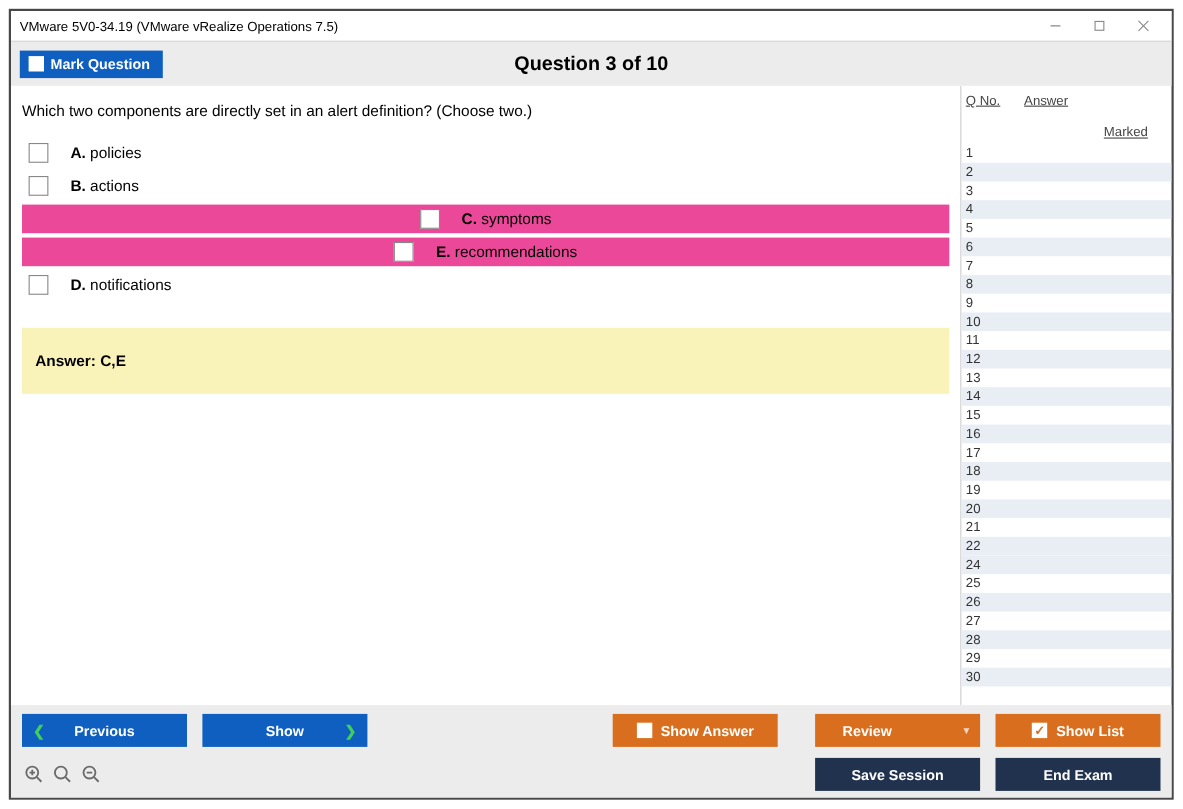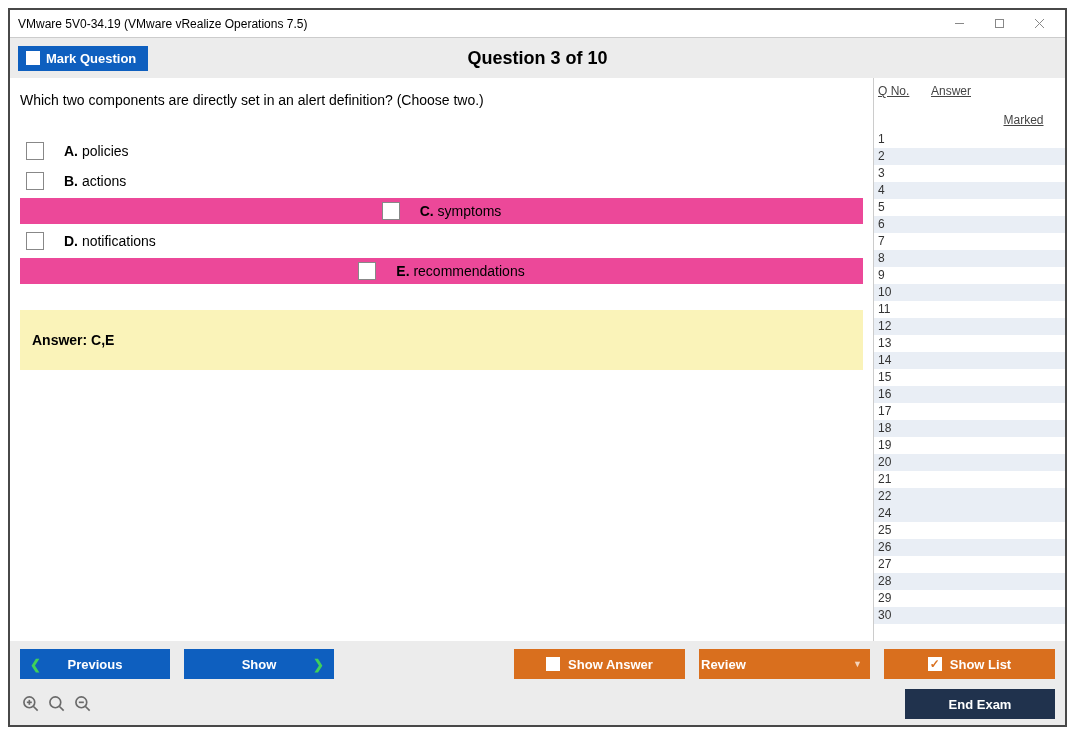--- a/index.html
+++ b/index.html
@@ -71,21 +71,21 @@
     flex: 1;
     display: flex;
     overflow: hidden;
   }
   .qpanel {
     flex: 1;
     padding: 14px 10px 10px 10px;
     font-size: 14px;
     overflow: auto;
   }
-  .qtext { margin-bottom: 30px; }
+  .qtext { margin-bottom: 18px; }
   .options { }
   .opt {
     display: flex;
     align-items: center;
     gap: 20px;
     padding: 4px 6px;
     margin-bottom: 4px;
     font-size: 14px;
   }
   .opt.correct { background: #ec4899; justify-content: center; }
@@ -155,35 +155,35 @@
     font-weight: bold;
     font-size: 13px;
     display: flex;
     align-items: center;
     justify-content: center;
     cursor: pointer;
     gap: 8px;
     padding: 0 8px;
   }
   .btn-blue { background: #0e5fbf; width: 150px; position: relative;}
-  .btn-orange { background: #d96f1e; width: 171px; }
+  .btn-orange { background: #d96f1e; width: 150px; }
   .btn-dark { background: #20324d; width: 150px; }
   .btn-blue.prev { justify-content: center; }
   .btn-blue.next { justify-content: center; }
   .chev { color: #3fd05b; font-size: 13px; font-weight: bold; }
   .chev-left { position:absolute; left:10px; }
   .chev-right { position:absolute; right:10px; }
   .btn .box {
     width: 14px; height: 14px; background:#fff; flex-shrink:0;
     display:flex;align-items:center;justify-content:center;
   }
   .btn .box.checked::after {
     content:"✓"; color:#d96f1e; font-size:12px; font-weight:bold;
   }
-  .btn-orange.review { justify-content: flex-start; padding-left:2px; }
+  .btn-orange.review { justify-content: flex-start; padding-left:25px;margin-left:20px; }
   .btn-orange.review .dd {
     margin-left:auto; font-size:9px; color: rgba(255,255,255,0.7);
   }
   .spacer { flex: 1; }
   .zoom {
     display: flex; gap: 4px; color:#6a6a6a;
   }
   .zoom .z {
     width:22px;height:22px;display:flex;align-items:center;justify-content:center;
     font-size:18px; cursor:pointer; position:relative;
@@ -235,27 +235,27 @@
             <span class="label"><b>A.</b> policies</span>
           </div>
           <div class="opt">
             <span class="cb"></span>
             <span class="label"><b>B.</b> actions</span>
           </div>
           <div class="opt correct">
             <span class="cb"></span>
             <span class="label"><b>C.</b> symptoms</span>
           </div>
+          <div class="opt correct">
+            <span class="cb"></span>
+            <span class="label"><b>E.</b> recommendations</span>
+          </div>
           <div class="opt">
             <span class="cb"></span>
             <span class="label"><b>D.</b> notifications</span>
-          </div>
-          <div class="opt correct">
-            <span class="cb"></span>
-            <span class="label"><b>E.</b> recommendations</span>
           </div>
         </div>
       <div class="answer-box">Answer: C,E</div>
     </div>
 
     <div class="sidepanel">
       <div class="sidehead">
         <span class="c1">Q No.</span>
         <span class="c2">Answer</span>
         <span class="c3">Marked</span>
@@ -338,18 +338,21 @@
         <div class="z">
           <svg viewBox="0 0 24 24" fill="none">
               <circle cx="10" cy="10" r="6.5" stroke="#6a6a6a" stroke-width="2"></circle>
               <line x1="15" y1="15" x2="20" y2="20" stroke="#6a6a6a" stroke-width="2"></line>
               <line x1="7" y1="10" x2="13" y2="10" stroke="#6a6a6a" stroke-width="2"></line>
             </svg>
         </div>
       </div>
       <div class="spacer"></div>
       <div class="btn btn-dark">
+        <span>Save Session</span>
+      </div>
+      <div class="btn btn-dark">
         <span>End Exam</span>
       </div>
     </div>
   </div>
 
 </div>
 
 </body></html>

